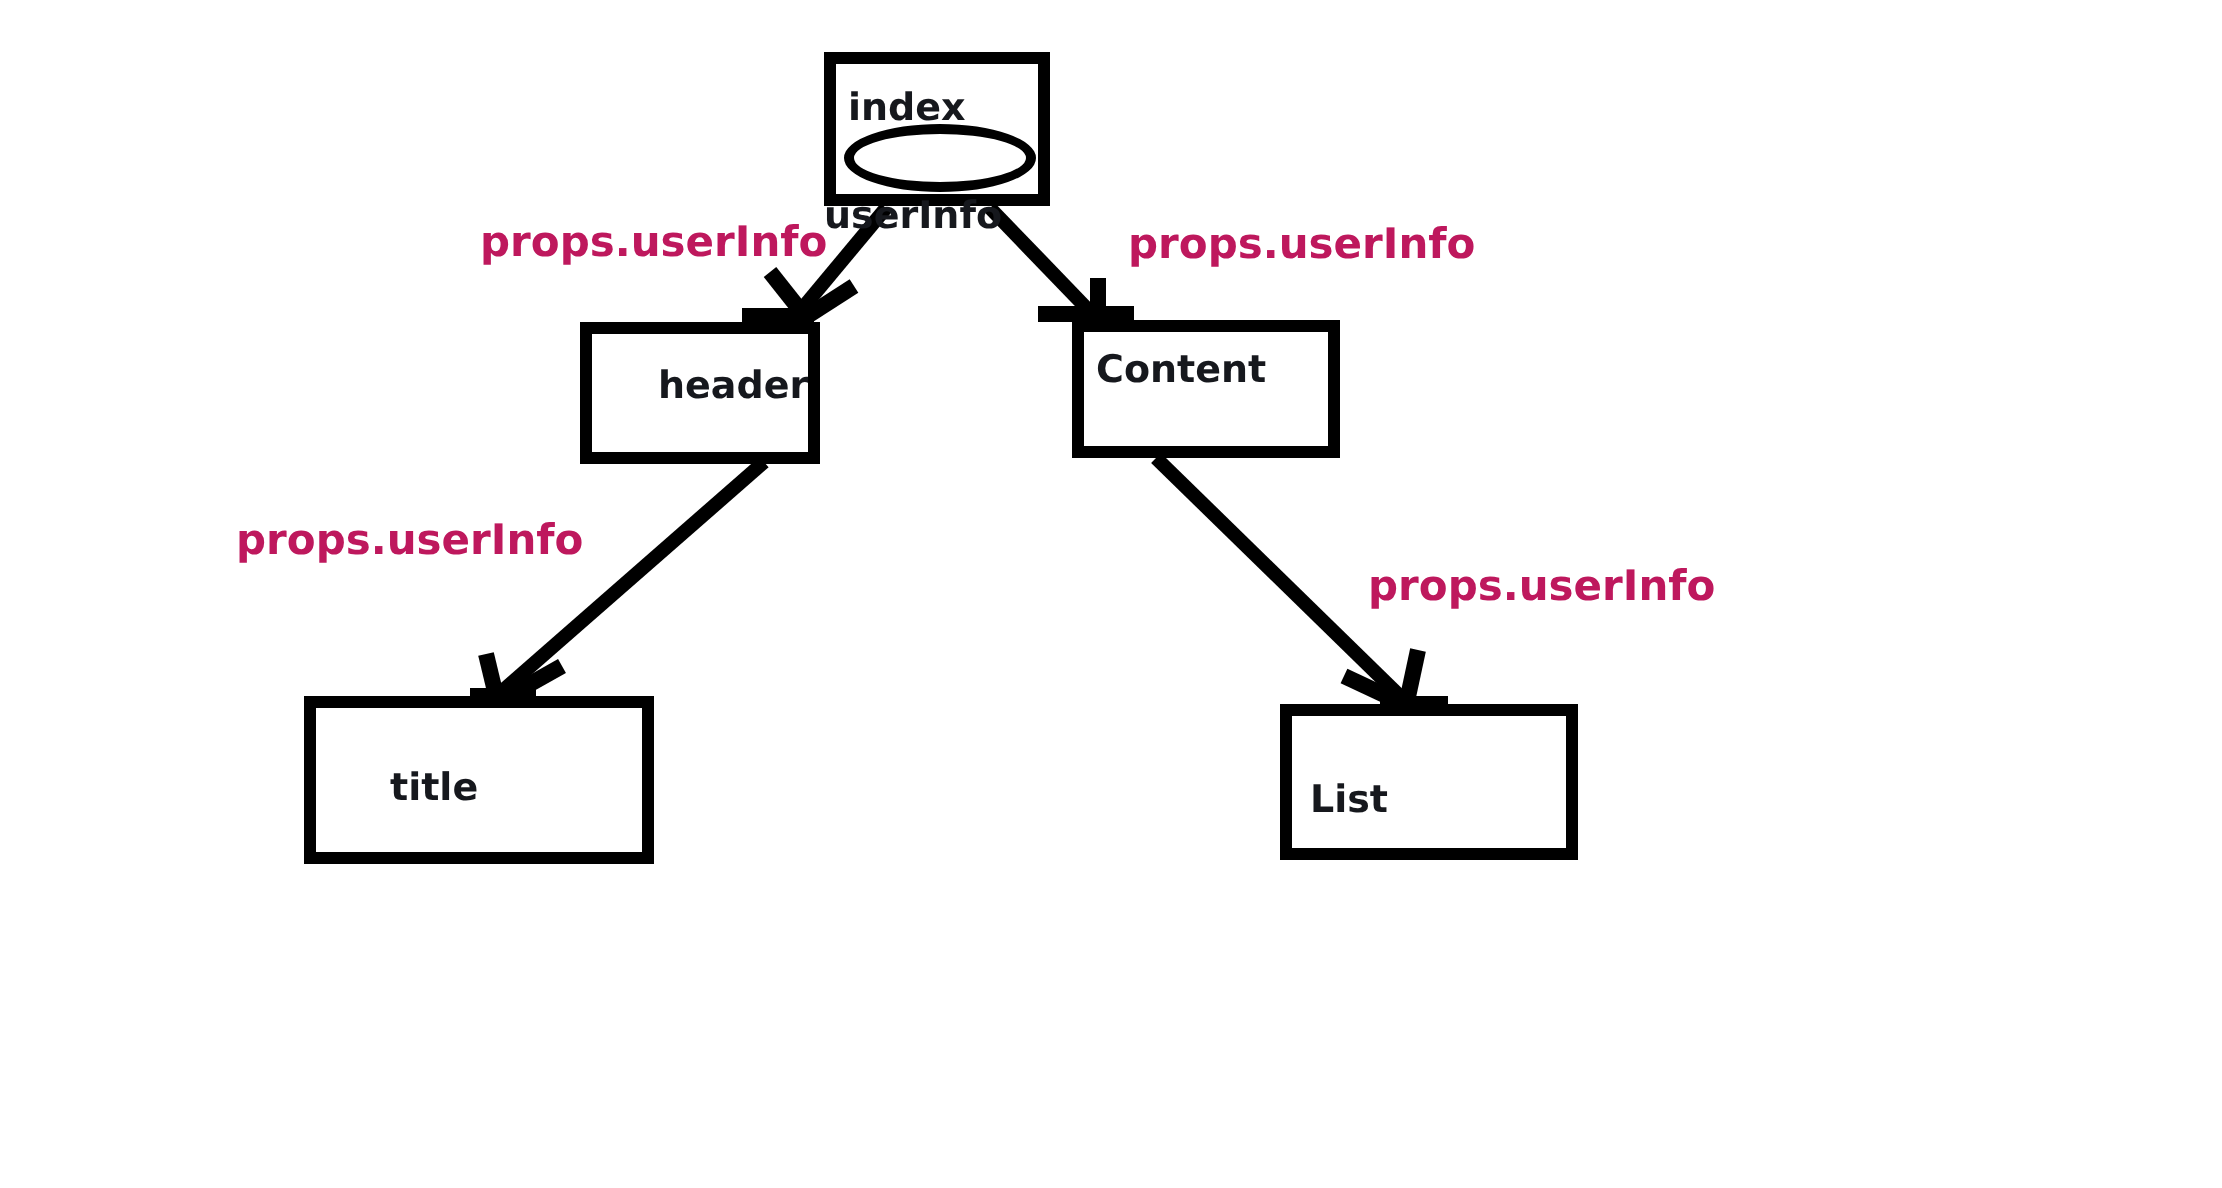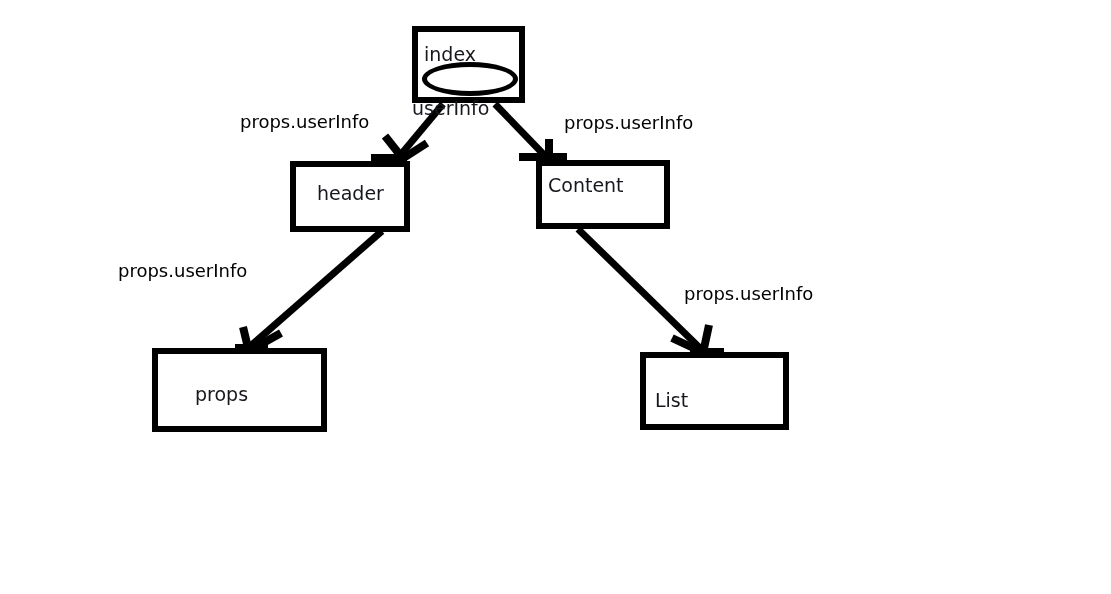--- a/index.html
+++ b/index.html
@@ -9,20 +9,21 @@
   }
   body {
     font-family: "DejaVu Sans", sans-serif;
   }
   #canvas {
     position: relative;
     width: 1111px;
     height: 594px;
     background: #ffffff;
     overflow: hidden;
+    font-weight: bold;
   }
   #diagram-svg {
     position: absolute;
     left: 0;
     top: 0;
     width: 1111px;
     height: 594px;
   }
   .node-box {
     position: absolute;
@@ -35,23 +36,23 @@
     position: absolute;
     color: #16181d;
     font-family: "DejaVu Sans", sans-serif;
     font-size: 19px;
     line-height: 22px;
     white-space: nowrap;
     z-index: 4;
   }
   .edge-label {
     position: absolute;
-    color: #000000;
+    color: #be185d;
     font-family: "DejaVu Sans", sans-serif;
-    font-size: 18px;
+    font-size: 21px;
     line-height: 21px;
     white-space: nowrap;
     z-index: 5;
   }
   .ellipse-mark {
     position: absolute;
     box-sizing: border-box;
     border: 5px solid #000000;
     border-radius: 50%;
     background: transparent;
@@ -100,23 +101,23 @@
   </svg>
 
   <div class="node-box" style="left:412px; top:26px;  width:113px; height:77px;"></div>
   <div class="node-box" style="left:290px; top:161px; width:120px; height:71px;"></div>
   <div class="node-box" style="left:536px; top:160px; width:134px; height:69px;"></div>
   <div class="node-box" style="left:152px; top:348px; width:175px; height:84px;"></div>
   <div class="node-box" style="left:640px; top:352px; width:149px; height:78px;"></div>
 
   <div class="node-label" style="left:424px; top:43px;">index</div>
   <div class="node-label" style="left:412px; top:69px;margin-top:28px;">userInfo</div>
-  <div class="node-label" style="left:317px; top:182px;">header</div>
+  <div class="node-label" style="left:329px; top:182px;">header</div>
   <div class="node-label" style="left:548px; top:174px;">Content</div>
-  <div class="node-label" style="left:195px; top:383px;">props</div>
+  <div class="node-label" style="left:195px; top:383px;">title</div>
   <div class="node-label" style="left:655px; top:389px;">List</div>
 
   <div class="ellipse-mark" style="left:422px; top:62px; width:96px; height:34px;"></div>
 
   <div class="edge-label" style="left:240px; top:111px;">props.userInfo</div>
   <div class="edge-label" style="left:564px; top:112px;">props.userInfo</div>
   <div class="edge-label" style="left:118px; top:260px;">props.userInfo</div>
   <div class="edge-label" style="left:684px; top:283px;">props.userInfo</div>
 
 </div>

